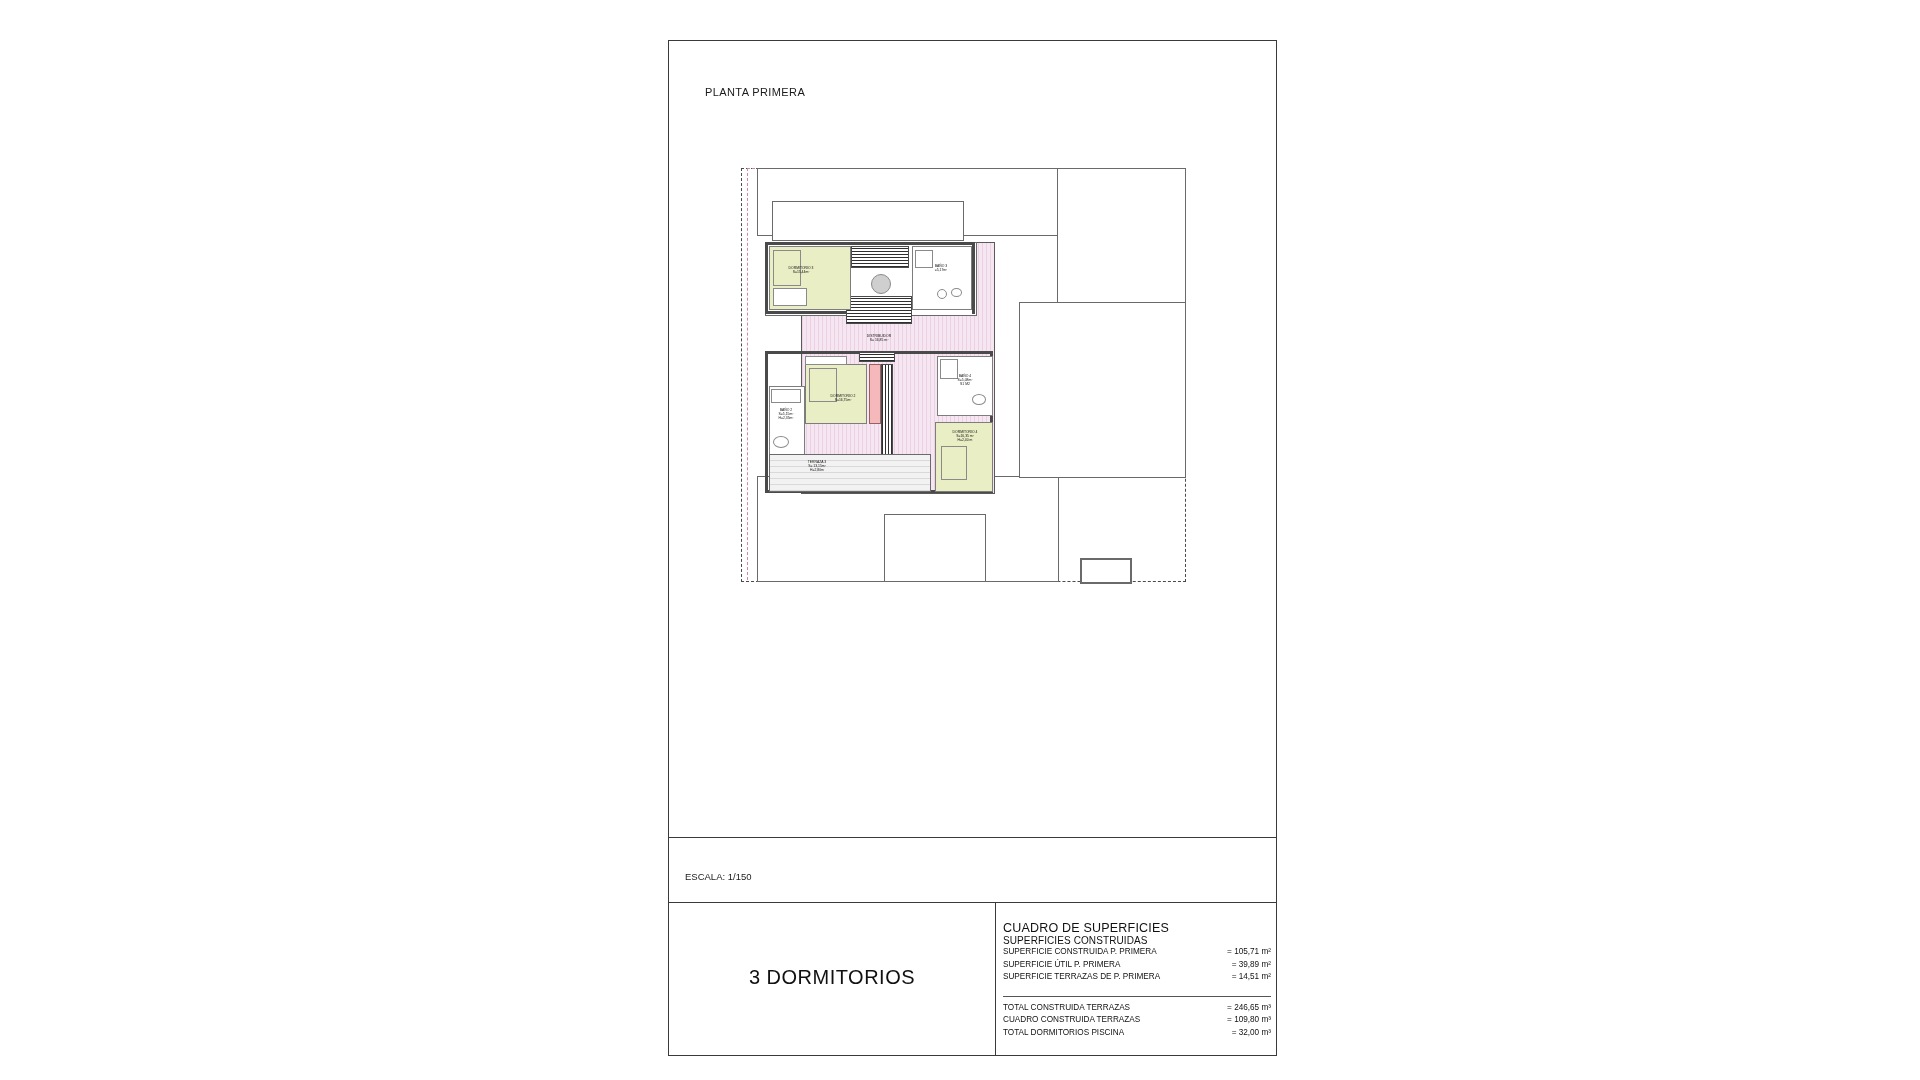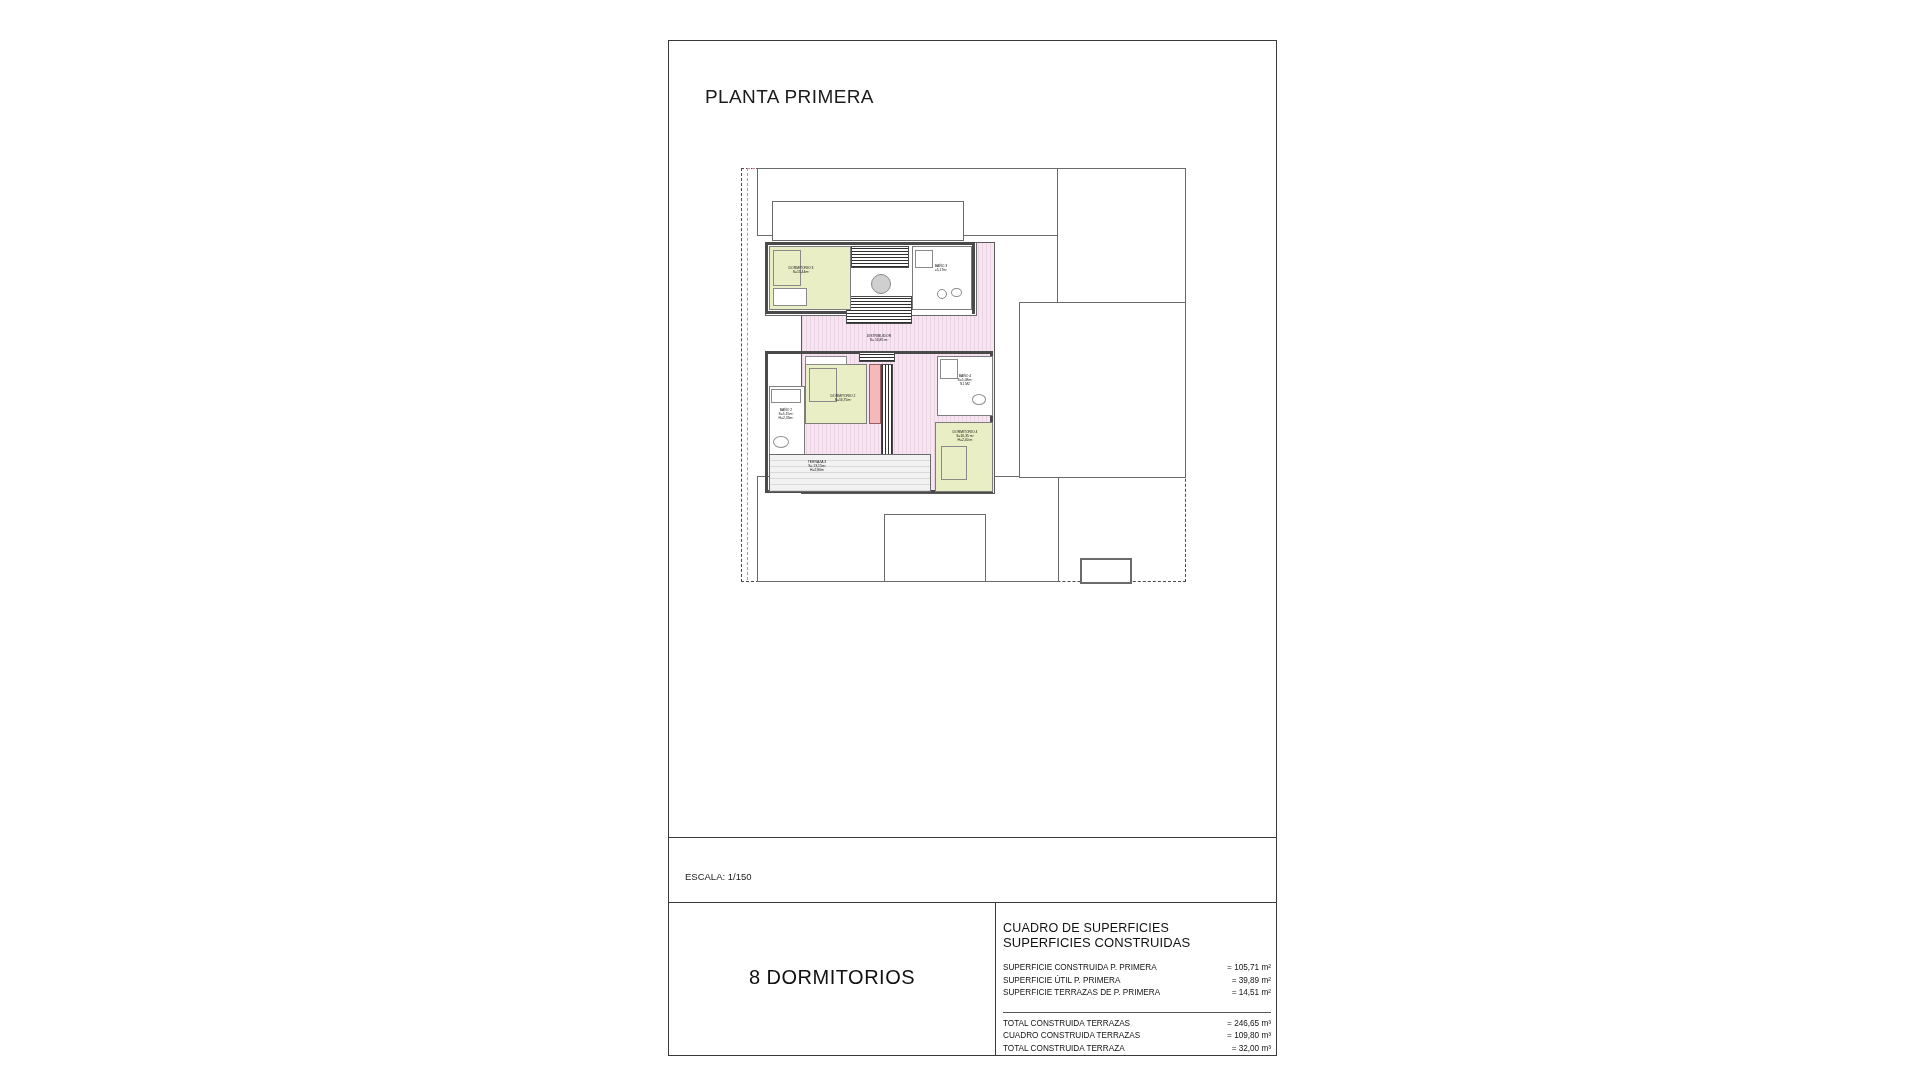--- a/index.html
+++ b/index.html
@@ -18,21 +18,21 @@
     width: 609px;
     height: 1016px;
     border: 1px solid #3a3a3a;
     background: #ffffff;
     box-sizing: border-box;
   }
   .plan-title {
     position: absolute;
     left: 36px;
     top: 45px;
-    font-size: 19px;
+    font-size: 11px;
     letter-spacing: 0.4px;
     color: #1b1b1b;
   }
   
   .hline {
     position: absolute;
     background: #3a3a3a;
     height: 1px;
     left: 0;
     width: 607px;
@@ -73,22 +73,21 @@
     font-size: 8.2px;
     color: #111;
   }
   .surf h3 {
     margin: 0;
     font-size: 12.5px;
     font-weight: 400;
     letter-spacing: 0.2px;
   }
   .surf .sub {
-    font-size: 13px;
-    margin-bottom: 12px;
+    font-size: 10px;
     letter-spacing: 0.1px;
   }
   .surf .row {
     display: flex;
     justify-content: space-between;
     line-height: 12.5px;
     white-space: nowrap;
   }
   .surf .row .v { text-align: right; min-width: 84px; }
   .surf .sep {
@@ -301,21 +300,21 @@
 
     <div class="wblock" style="left:351px; top:412px; width:48px; height:22px; border-width:2px;"></div>
 
   </div>
 
   <div class="hline l1"></div>
   <div class="hline l2"></div>
   <div class="vline"></div>
 
   <div class="scale-text">ESCALA: 1/150</div>
-  <div class="big-label">8 DORMITORIOS</div>
+  <div class="big-label">3 DORMITORIOS</div>
 
   <div class="surf">
     <h3>CUADRO DE SUPERFICIES</h3>
     <div class="sub">SUPERFICIES CONSTRUIDAS</div>
 
     <div class="row">
       <span class="k">SUPERFICIE CONSTRUIDA P. PRIMERA</span>
       <span class="v">= 105,71 m²</span>
     </div>
     <div class="row">
@@ -331,18 +330,18 @@
 
     <div class="row">
       <span class="k">TOTAL CONSTRUIDA TERRAZAS</span>
       <span class="v">= 246,65 m³</span>
     </div>
     <div class="row">
       <span class="k">CUADRO CONSTRUIDA TERRAZAS</span>
       <span class="v">= 109,80 m³</span>
     </div>
     <div class="row">
-      <span class="k">TOTAL CONSTRUIDA TERRAZA</span>
+      <span class="k">TOTAL DORMITORIOS PISCINA</span>
       <span class="v">=  32,00 m³</span>
     </div>
   </div>
 
 </div>
 
 </body></html>

